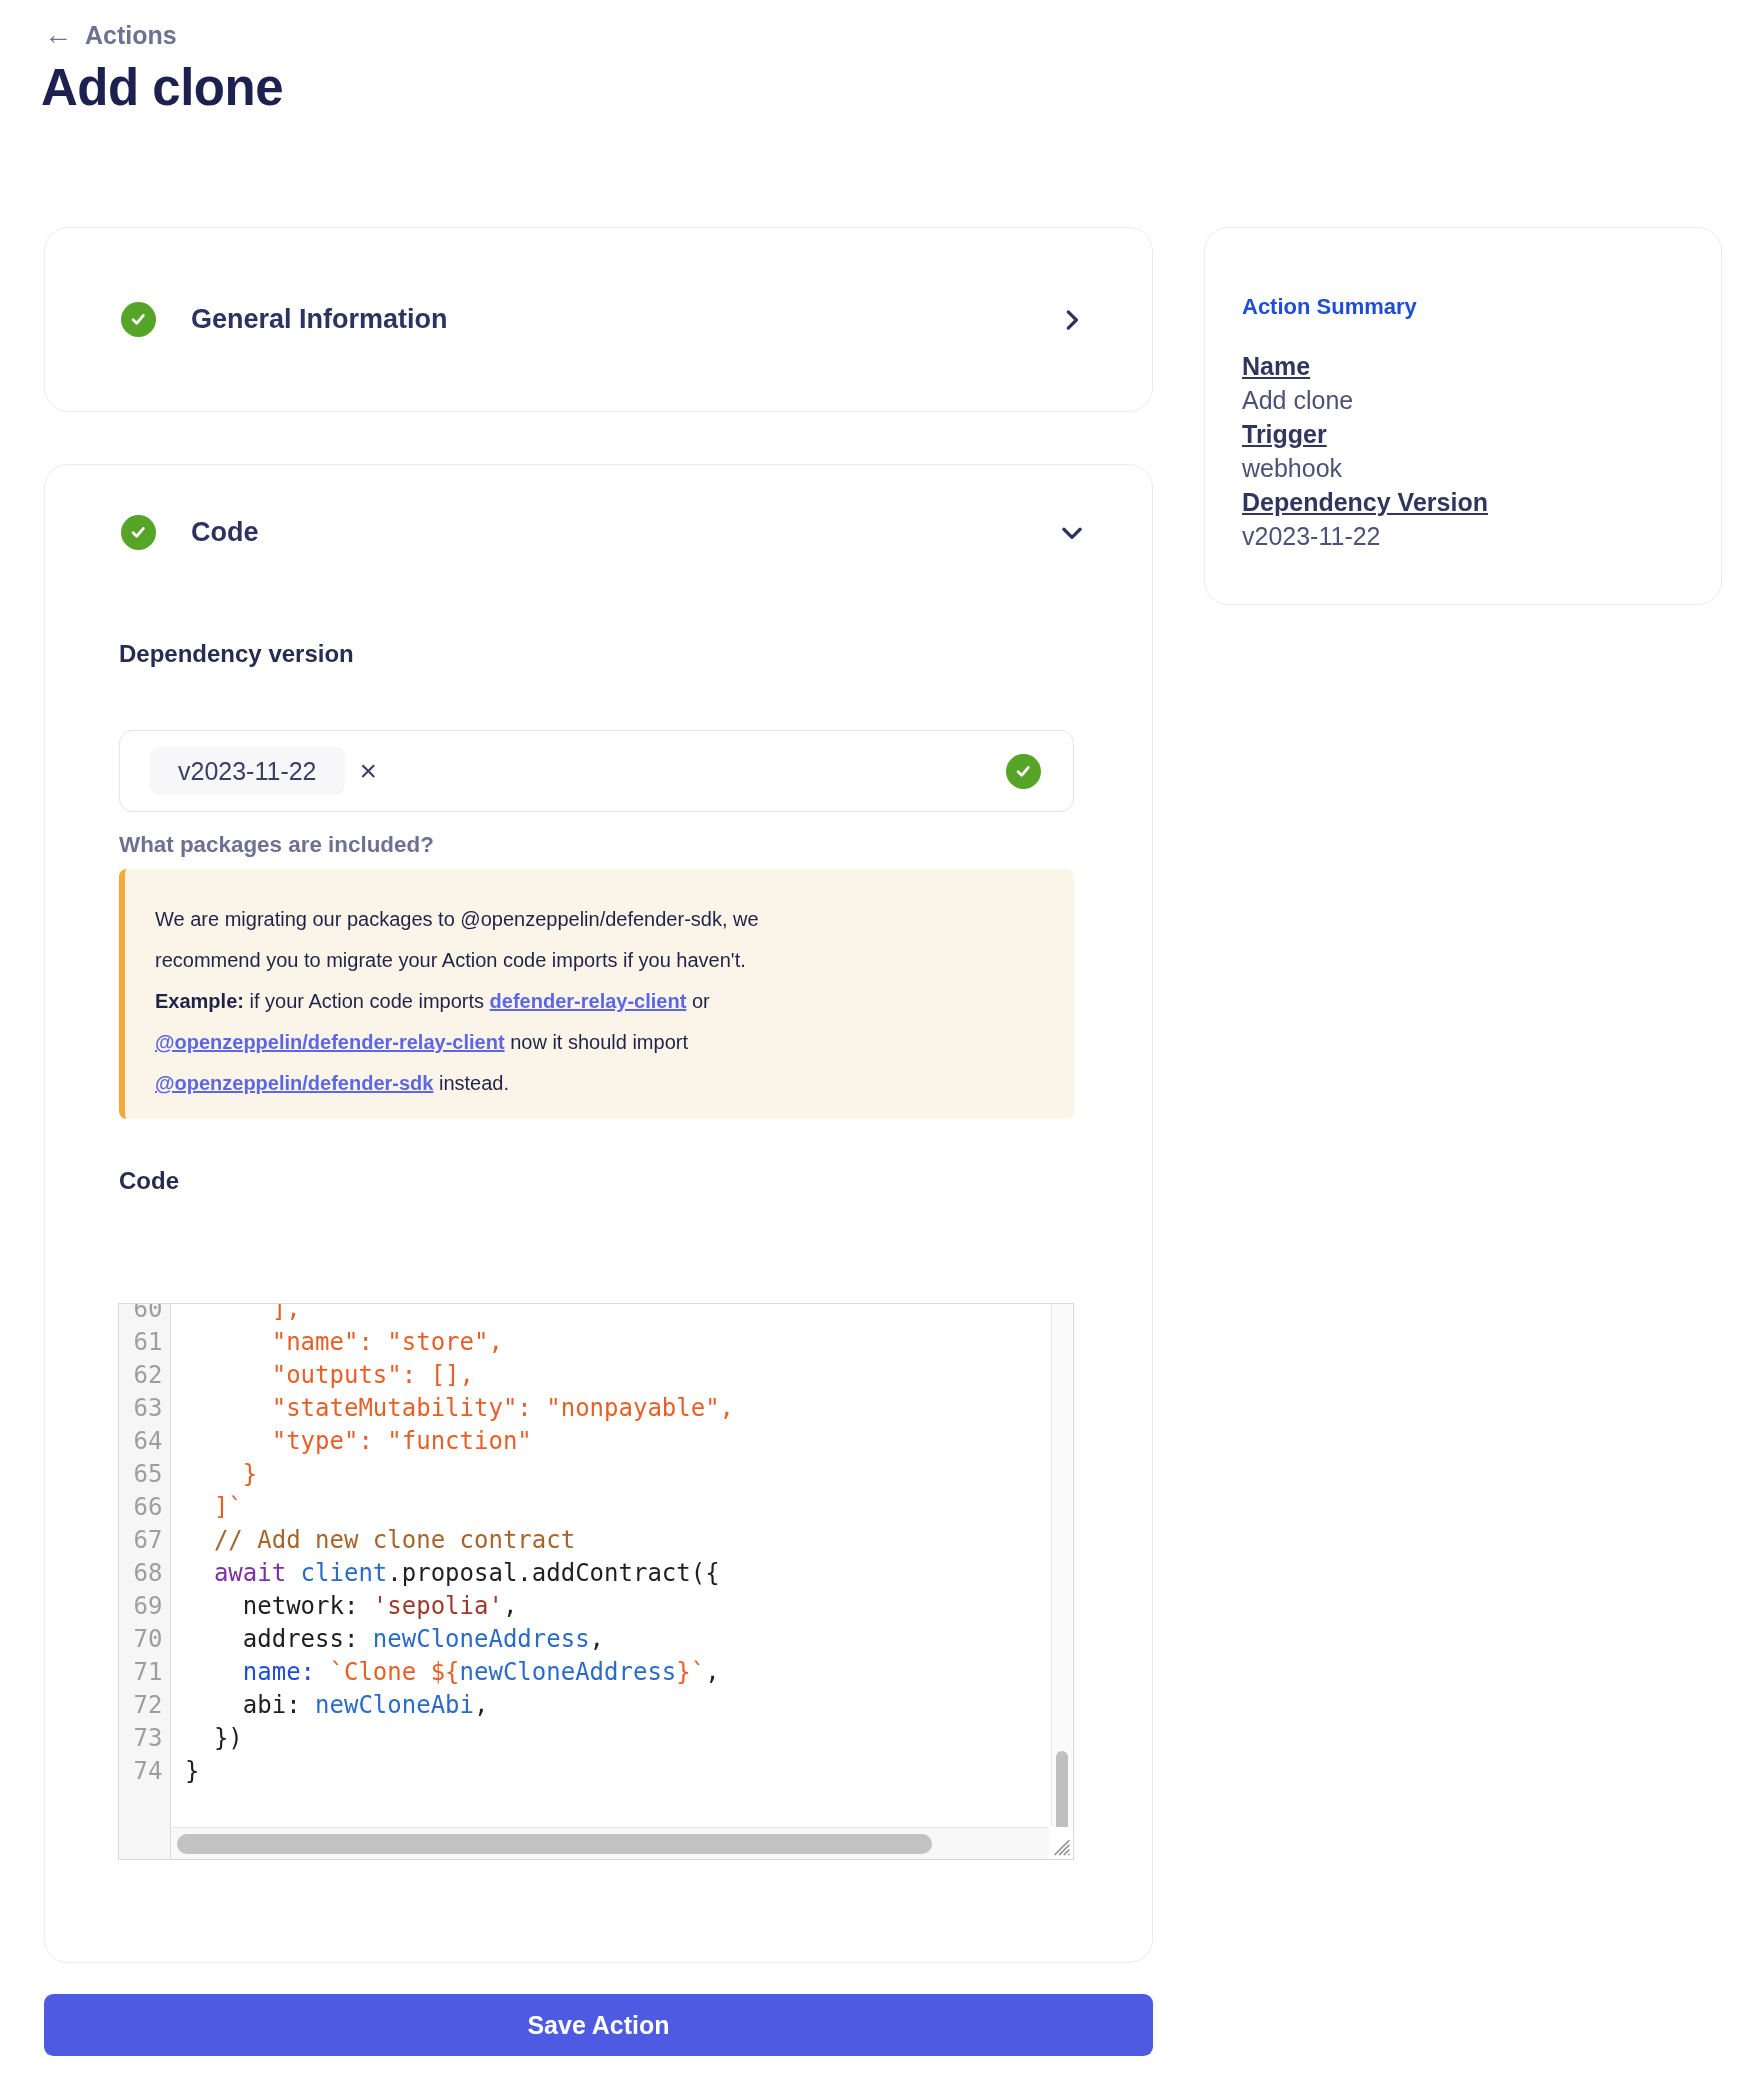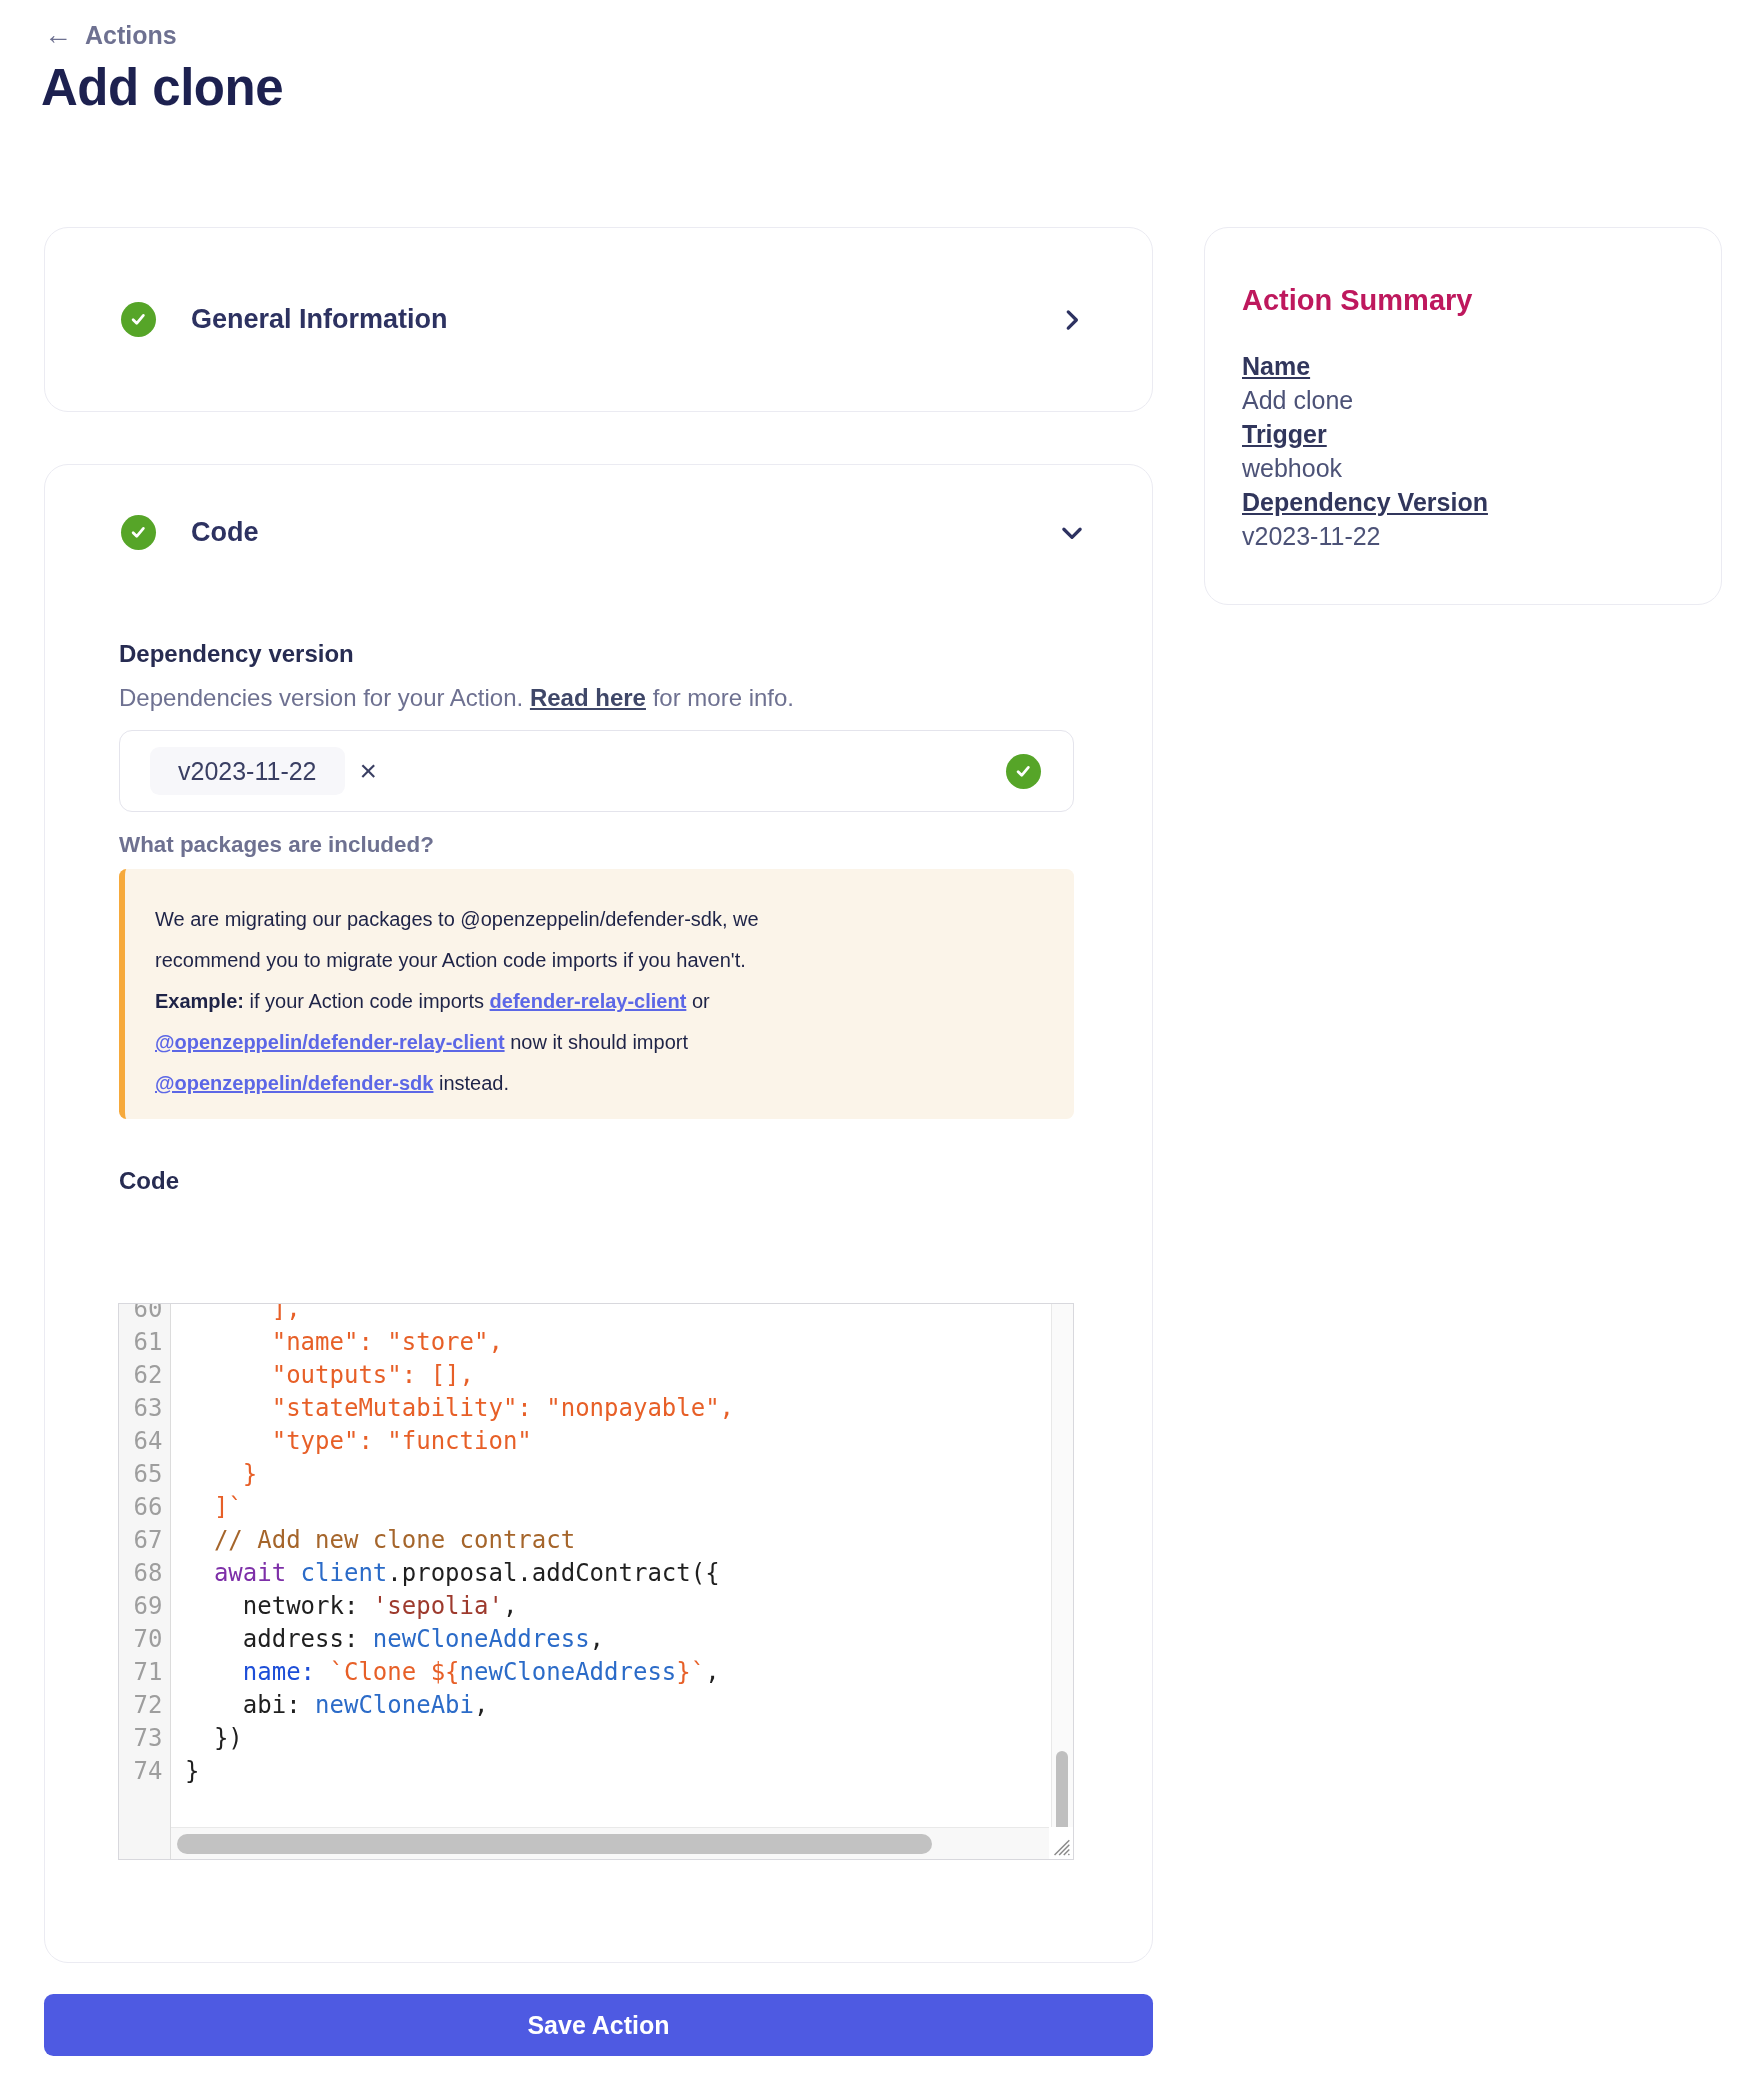--- a/index.html
+++ b/index.html
@@ -68,21 +68,21 @@
     border-left:0.9px solid #e8e8e8; }
   .vscroll-thumb { position:absolute; left:4.7px; width:12px; top:447px; height:91px;
     background:#bfbfbf; border-radius:6.5px; cursor:pointer; }
   .hscroll { position:absolute; left:52px; right:24px; bottom:0; height:32px; background:#f8f8f8;
     border-top:0.9px solid #e9e9e9; }
   .hscroll-thumb { position:absolute; left:5.6px; top:5.6px; width:755px; height:20.5px;
     background:#c2c2c2; border-radius:10.3px; cursor:pointer; }
   .resize-handle { position:absolute; right:0; bottom:0; width:24px; height:32px; background:#fff; cursor:nwse-resize; }
 
   
-  .summary-title { position:absolute; left:37px; top:56px; font-size:29px; font-weight:700; color:#be185d; }
+  .summary-title { position:absolute; left:37px; top:66px; font-size:22px; font-weight:700; color:#1d4ed8; }
   .summary-body { position:absolute; left:37px; top:121px; font-size:25px; line-height:34px; color:#4c5277; }
   .sum-label { font-weight:700; color:#31365c;text-decoration:underline; }
 
   
   .save-btn { position:absolute; left:44px; top:1994px; width:1109px; height:62px;
     background:#4e5ae2; border:none; border-radius:9.3px; color:#fff; font-size:25px; font-weight:700;
     font-family:"Liberation Sans", sans-serif; cursor:pointer; }
 </style>
 </head>
 <body>
@@ -122,21 +122,20 @@
       <span class="section-title">Code</span>
       <span class="chev">
         <svg viewBox="0 0 24 24">
             <path d="M5.5 9l6.5 6.5L18.5 9" fill="none" stroke-width="2.6" stroke-linecap="round" stroke-linejoin="round"></path>
           </svg>
       </span>
     </div>
   </div>
 
   <div class="field-label" style="top:640px;">Dependency version</div>
-  <div class="field-desc" style="top:681px;"><span class="seg-p">Dependencies version for your Action. </span><span class="seg-d">Read here</span><span class="seg-p"> for more info.</span></div>
 
   <div class="dep-input">
     <span class="dep-tag">
       <span>v2023-11-22</span>
     </span>
     <span class="tag-close">×</span>
     <span class="dep-valid">
       <svg viewBox="0 0 24 24">
           <path d="M6 12.5l4.2 4.2L18 7.5" fill="none" stroke="#fff" stroke-width="3.2" stroke-linecap="round" stroke-linejoin="round"></path>
         </svg>

